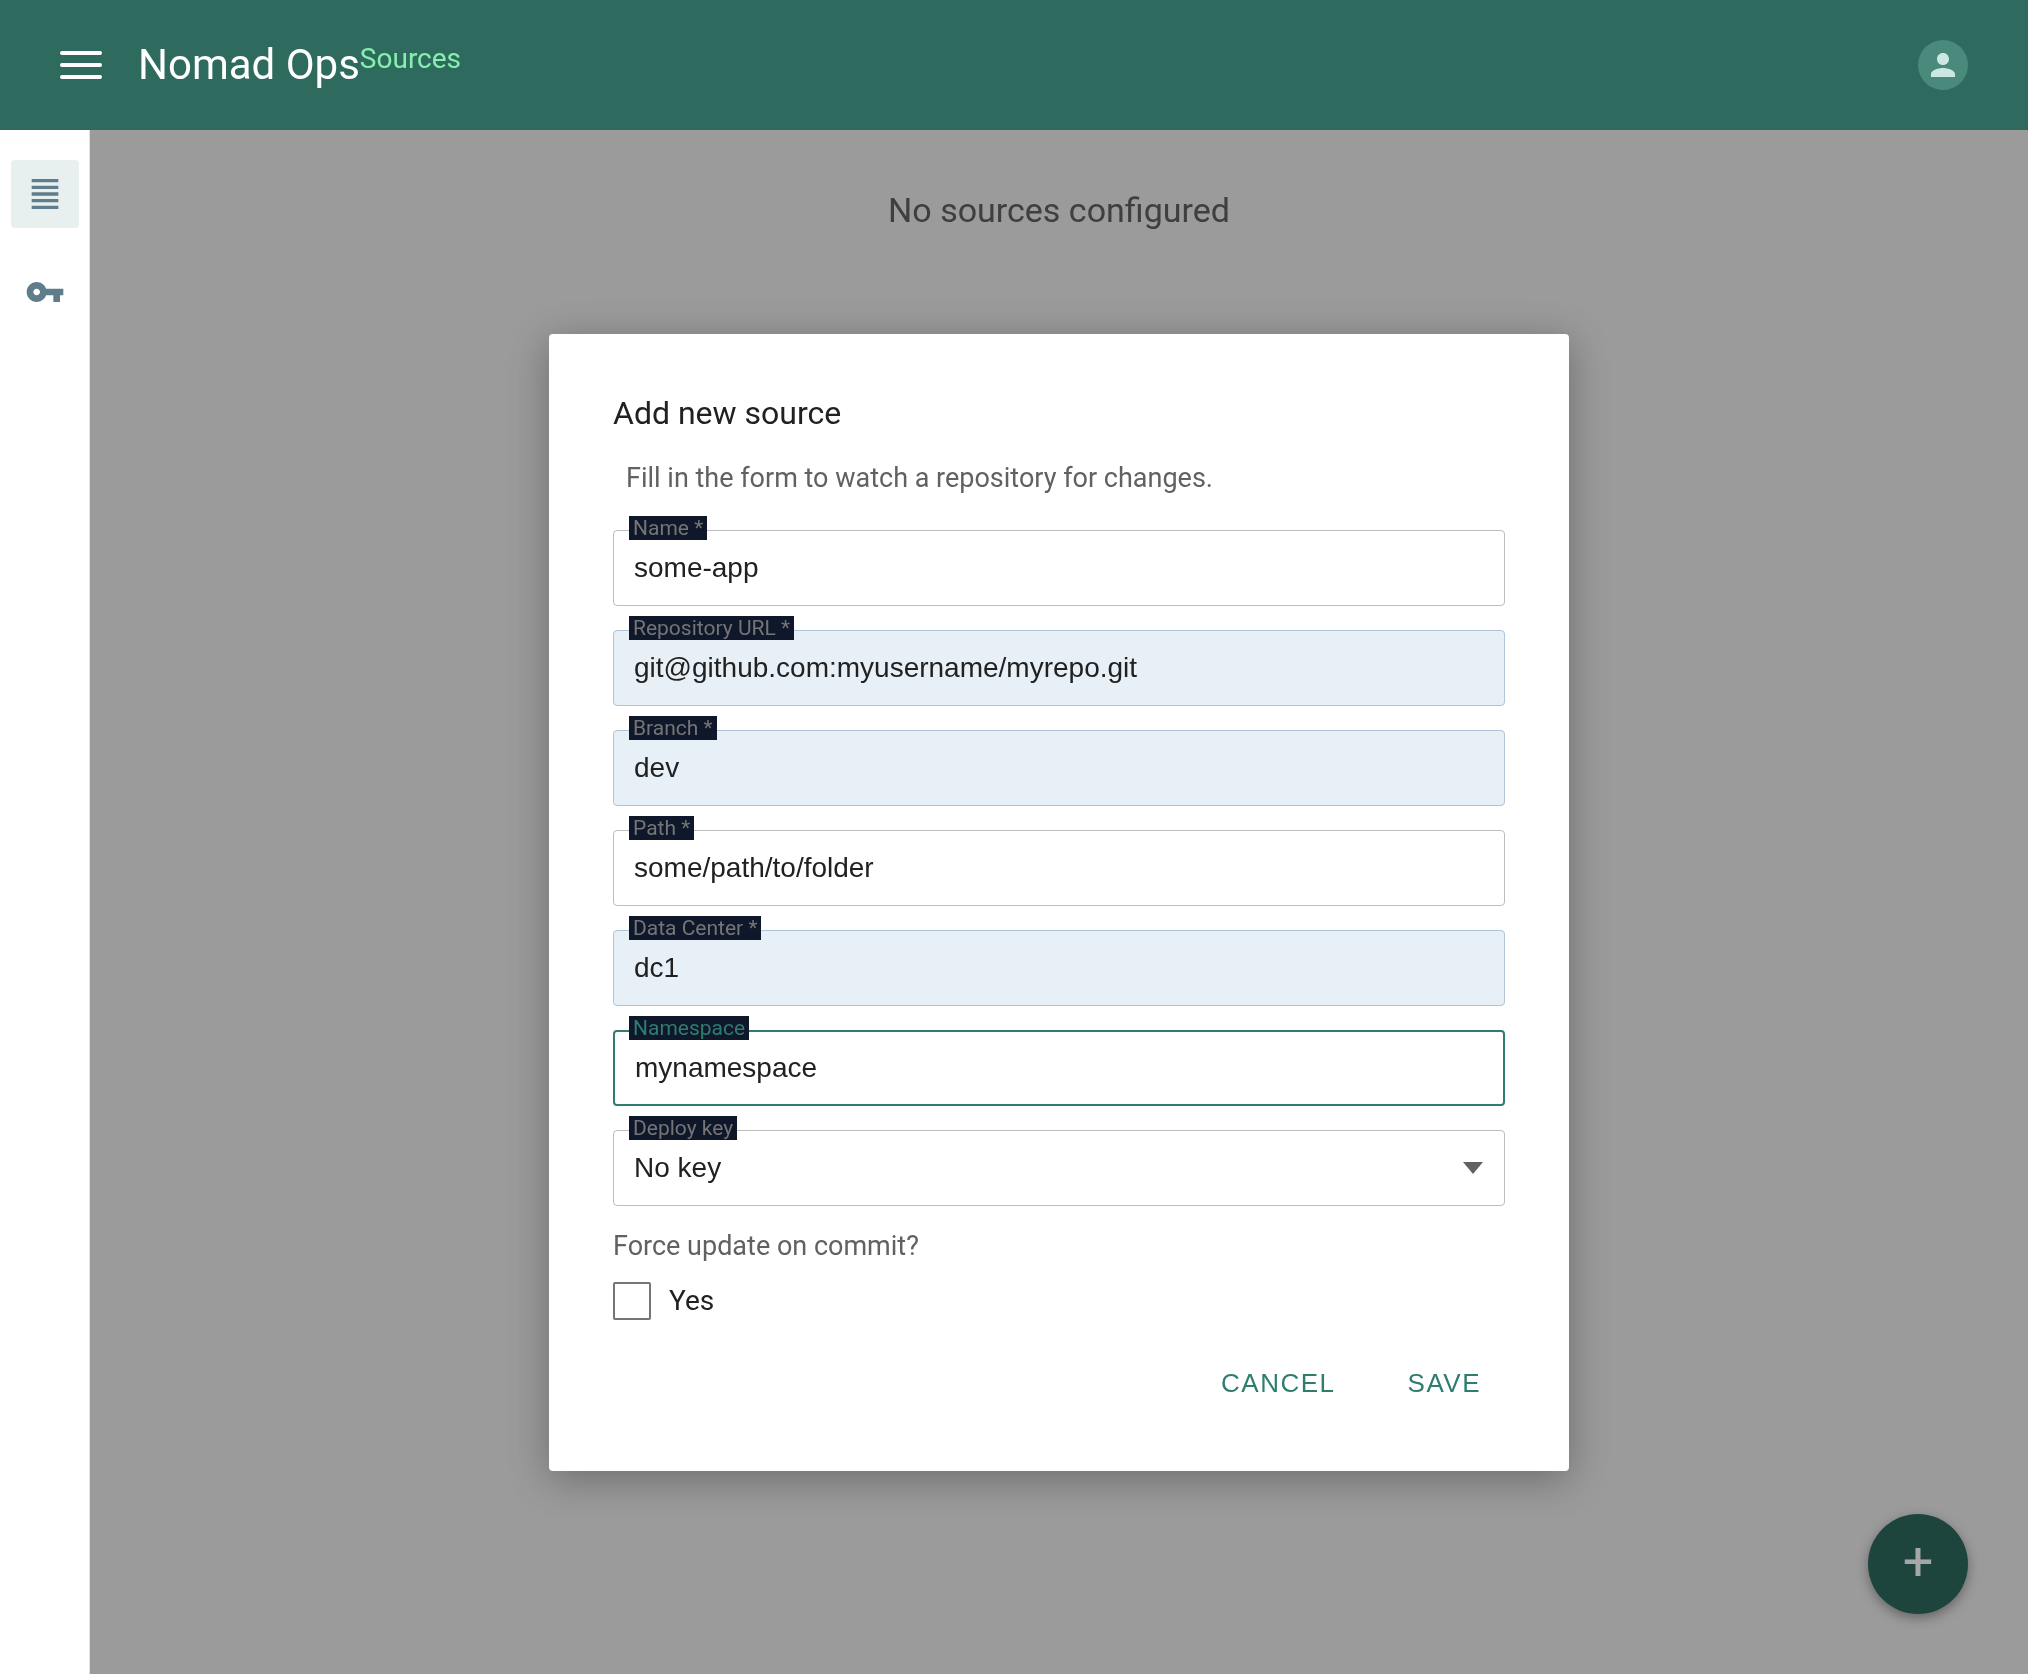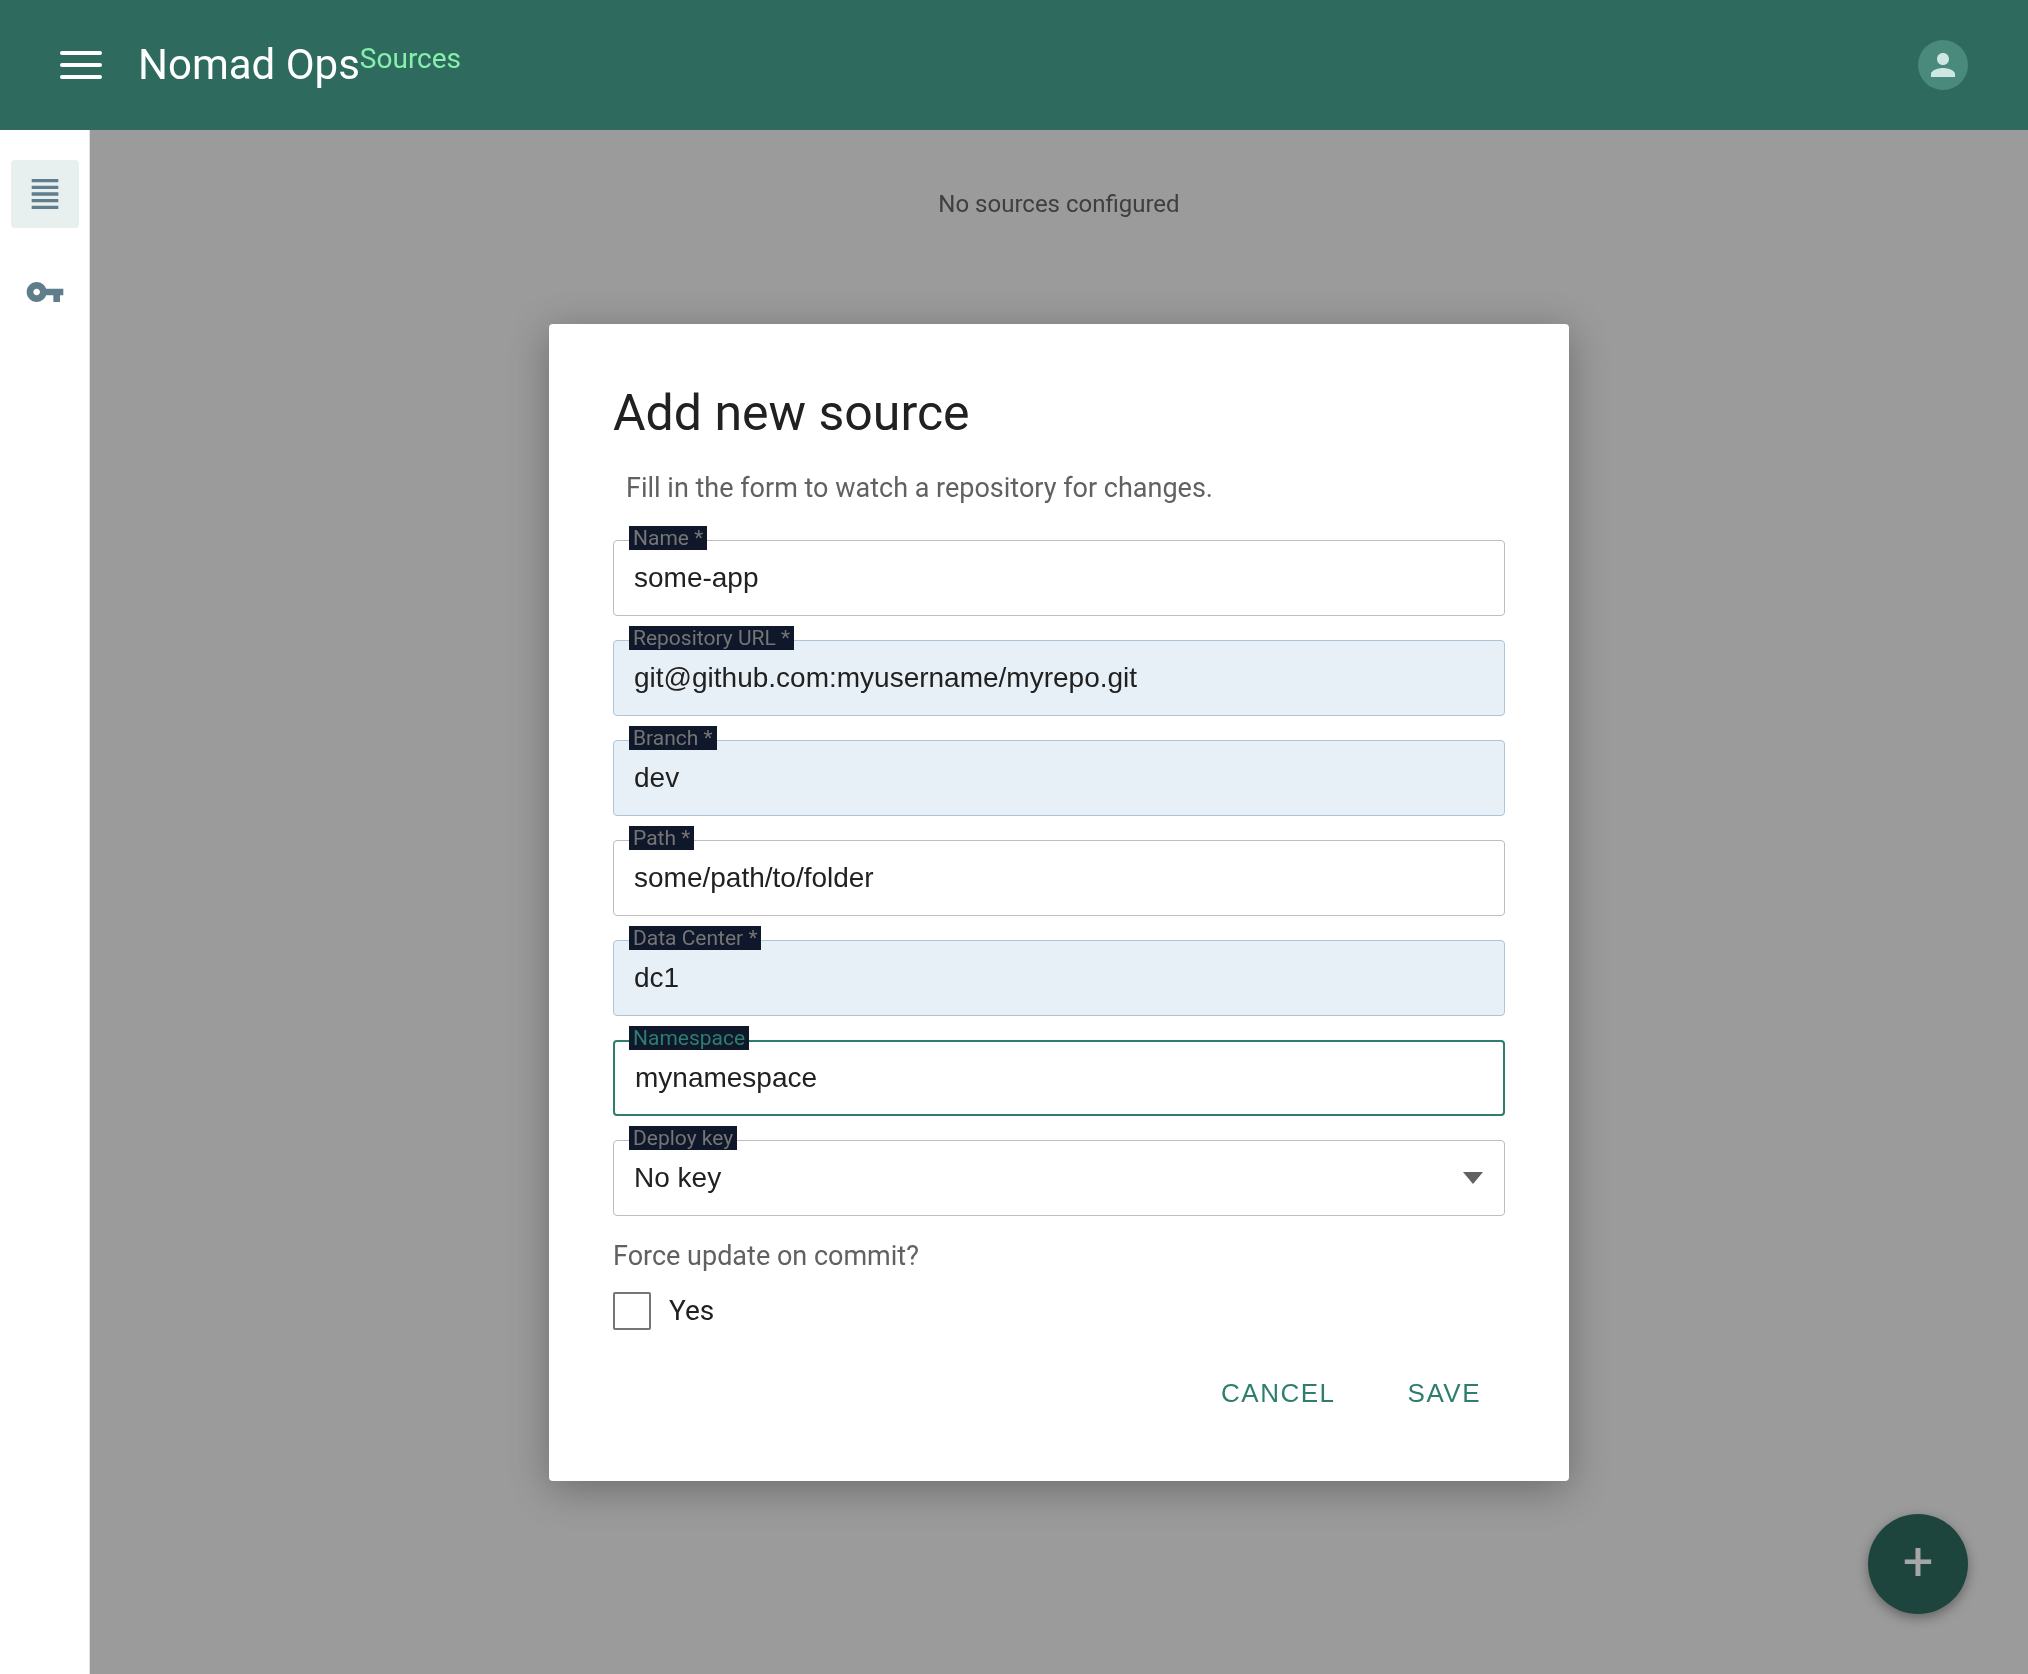--- a/index.html
+++ b/index.html
@@ -107,21 +107,21 @@
       flex: 1;
       background: #eeeeee;
       display: flex;
       flex-direction: column;
       align-items: center;
       padding-top: 60px;
       position: relative;
     }
     .no-sources-text {
       color: #616161;
-      font-size: 24px;
+      font-size: 34px;
       font-weight: 400;
       margin-bottom: 40px;
     }
 
     
     .overlay {
       position: absolute;
       top: 0; left: 0; right: 0; bottom: 0;
       background: rgba(0,0,0,0.35);
       display: flex;
@@ -133,21 +133,21 @@
     
     .dialog {
       background: #fff;
       border-radius: 4px;
       width: 1020px;
       padding: 60px 64px 56px 64px;
       box-shadow: 0 8px 40px rgba(0,0,0,0.3);
       position: relative;
     }
     .dialog-title {
-      font-size: 50px;
+      font-size: 32px;
       font-weight: 400;
       color: #212121;
       margin-bottom: 30px;
     }
     .dialog-subtitle {
       font-size: 27px;
       color: #616161;
       margin-bottom: 36px;
       margin-left: 13px;
     }

